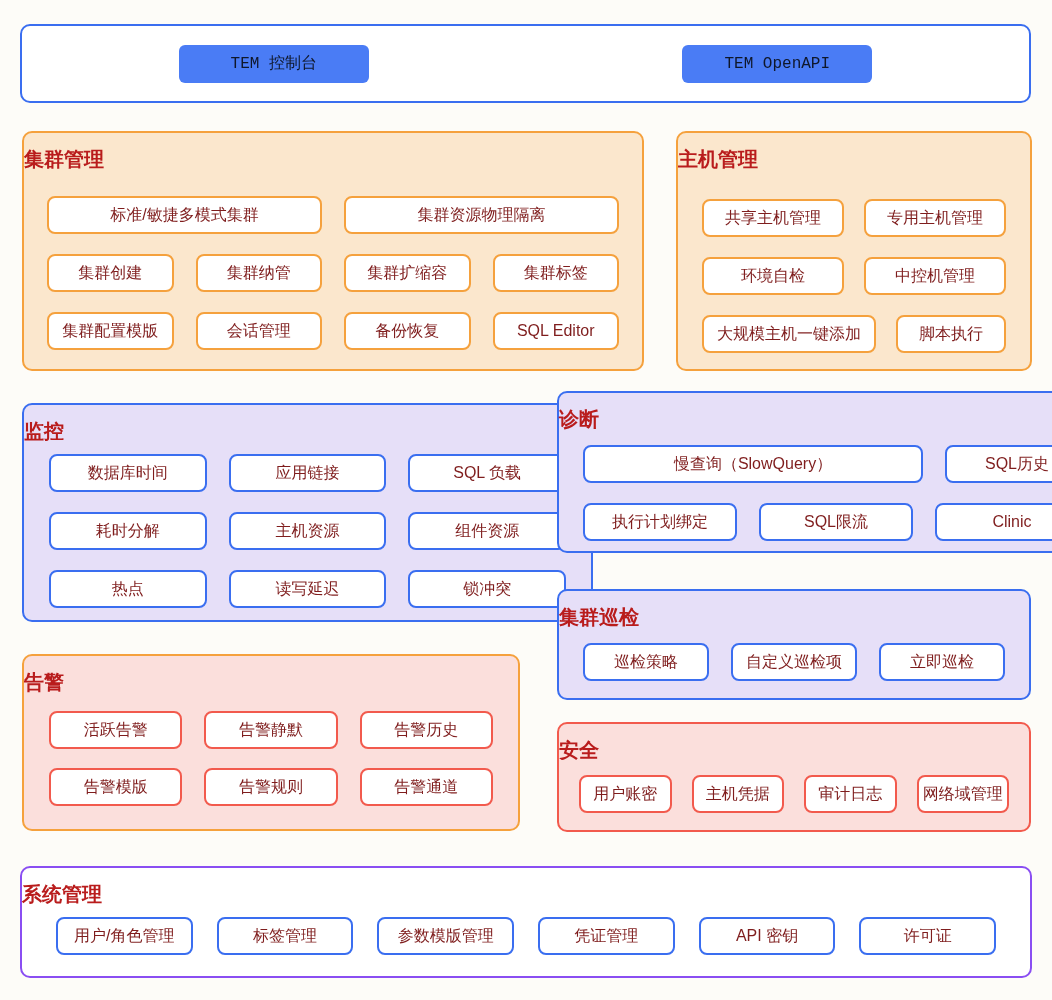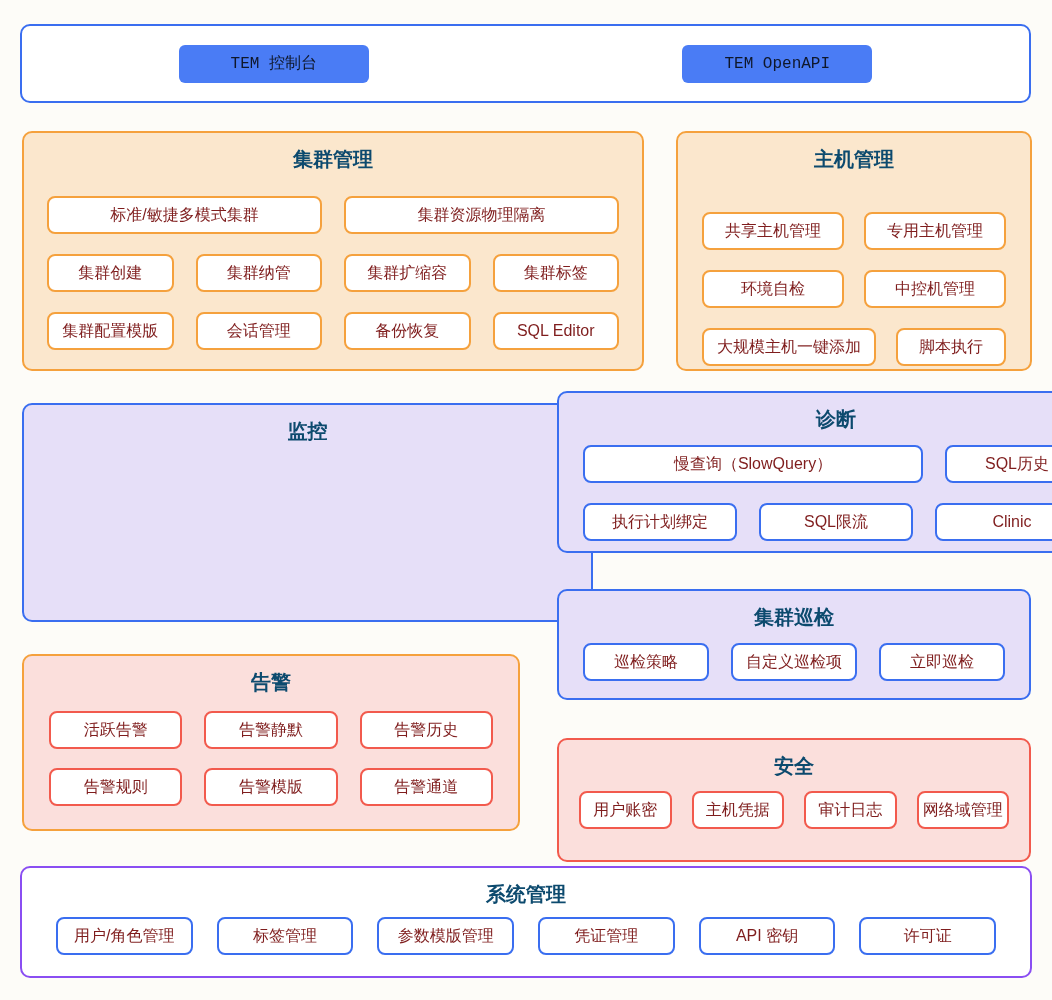--- a/index.html
+++ b/index.html
@@ -10,24 +10,23 @@
     position:relative;
     color:#1f1f1f;
   }
   .canvas { position:absolute; inset:0; }
   .section {
     position:absolute;
     border:2px solid;
     border-radius:10px;
   }
   .sec-title {
-    text-align:center;
     font-weight:bold;
     font-size:20px;
-    color:#0c4a6e;
+    color:#b91c1c;
     padding-top:13px;
     line-height:27px;
   }
   .rows { display:flex; flex-direction:column; gap:20px; }
   .row { display:flex; gap:22px; }
   .btn {
     background:#ffffff;
     border:2px solid;
     border-radius:8px;
     height:38px;
@@ -66,25 +65,25 @@
     cursor:pointer;
   }
   
   #top-bar     { left:20px;  top:24px;  width:1011px; height:79px;  }
   #cluster     { left:22px;  top:131px; width:622px;  height:240px; }
   #host        { left:676px; top:131px; width:356px;  height:240px; }
   #monitoring  { left:22px;  top:403px; width:571px;  height:219px; }
   #diagnosis   { left:557px; top:391px; width:558px;  height:162px; }
   #inspection  { left:557px; top:589px; width:474px;  height:111px; }
   #alerts      { left:22px;  top:654px; width:498px;  height:177px; }
-  #security    { left:557px; top:738px; width:474px;  height:124px; }
+  #security    { left:557px; top:722px; width:474px;  height:110px; }
   #system      { left:20px;  top:866px; width:1012px; height:112px; }
   
   #cluster .rows    { padding:0 23px; margin-top:23px; }
-  #host .rows       { padding:0 24px; margin-top:39px; gap:20px; }
+  #host .rows       { padding:0 24px; margin-top:26px; gap:20px; }
   #host .row        { gap:20px; }
   #monitoring .rows { padding:0 25px; margin-top:9px;  }
   #diagnosis .rows  { padding:0 24px; margin-top:12px; }
   #inspection .rows { padding:0 24px; margin-top:12px; }
   #alerts .rows     { padding:0 25px; margin-top:15px; gap:19px; }
   #security .rows   { padding:0 20px; margin-top:11px; }
   #security .row    { gap:20px; }
   #system .rows     { padding:0 34px; margin-top:9px;border-radius:10px;  }
   #system .row      { gap:24px; }
   .grow-24 { flex:2.4; }
@@ -141,20 +140,37 @@
       </div>
       <div class="row">
         <button class="btn b-o grow-16">大规模主机一键添加</button>
         <button class="btn b-o">脚本执行</button>
       </div>
     </div>
   </div>
 
   <div class="section sec-purple" id="monitoring">
     <div class="sec-title">监控</div>
+    <div class="rows">
+      <div class="row">
+        <button class="btn b-b">数据库时间</button>
+        <button class="btn b-b">应用链接</button>
+        <button class="btn b-b">SQL 负载</button>
+      </div>
+      <div class="row">
+        <button class="btn b-b">耗时分解</button>
+        <button class="btn b-b">主机资源</button>
+        <button class="btn b-b">组件资源</button>
+      </div>
+      <div class="row">
+        <button class="btn b-b">热点</button>
+        <button class="btn b-b">读写延迟</button>
+        <button class="btn b-b">锁冲突</button>
+      </div>
+    </div>
   </div>
 
   <div class="section sec-purple" id="diagnosis">
     <div class="sec-title">诊断</div>
     <div class="rows">
       <div class="row">
         <button class="btn b-b grow-24">慢查询（SlowQuery）</button>
         <button class="btn b-b">SQL历史</button>
       </div>
       <div class="row">
@@ -178,22 +194,22 @@
 
   <div class="section sec-alerts" id="alerts">
     <div class="sec-title">告警</div>
     <div class="rows">
       <div class="row">
         <button class="btn b-r">活跃告警</button>
         <button class="btn b-r">告警静默</button>
         <button class="btn b-r">告警历史</button>
       </div>
       <div class="row">
+        <button class="btn b-r">告警模版</button>
         <button class="btn b-r">告警规则</button>
-        <button class="btn b-r">告警模版</button>
         <button class="btn b-r">告警通道</button>
       </div>
     </div>
   </div>
 
   <div class="section sec-security" id="security">
     <div class="sec-title">安全</div>
     <div class="rows">
       <div class="row">
         <button class="btn b-r">用户账密</button>

